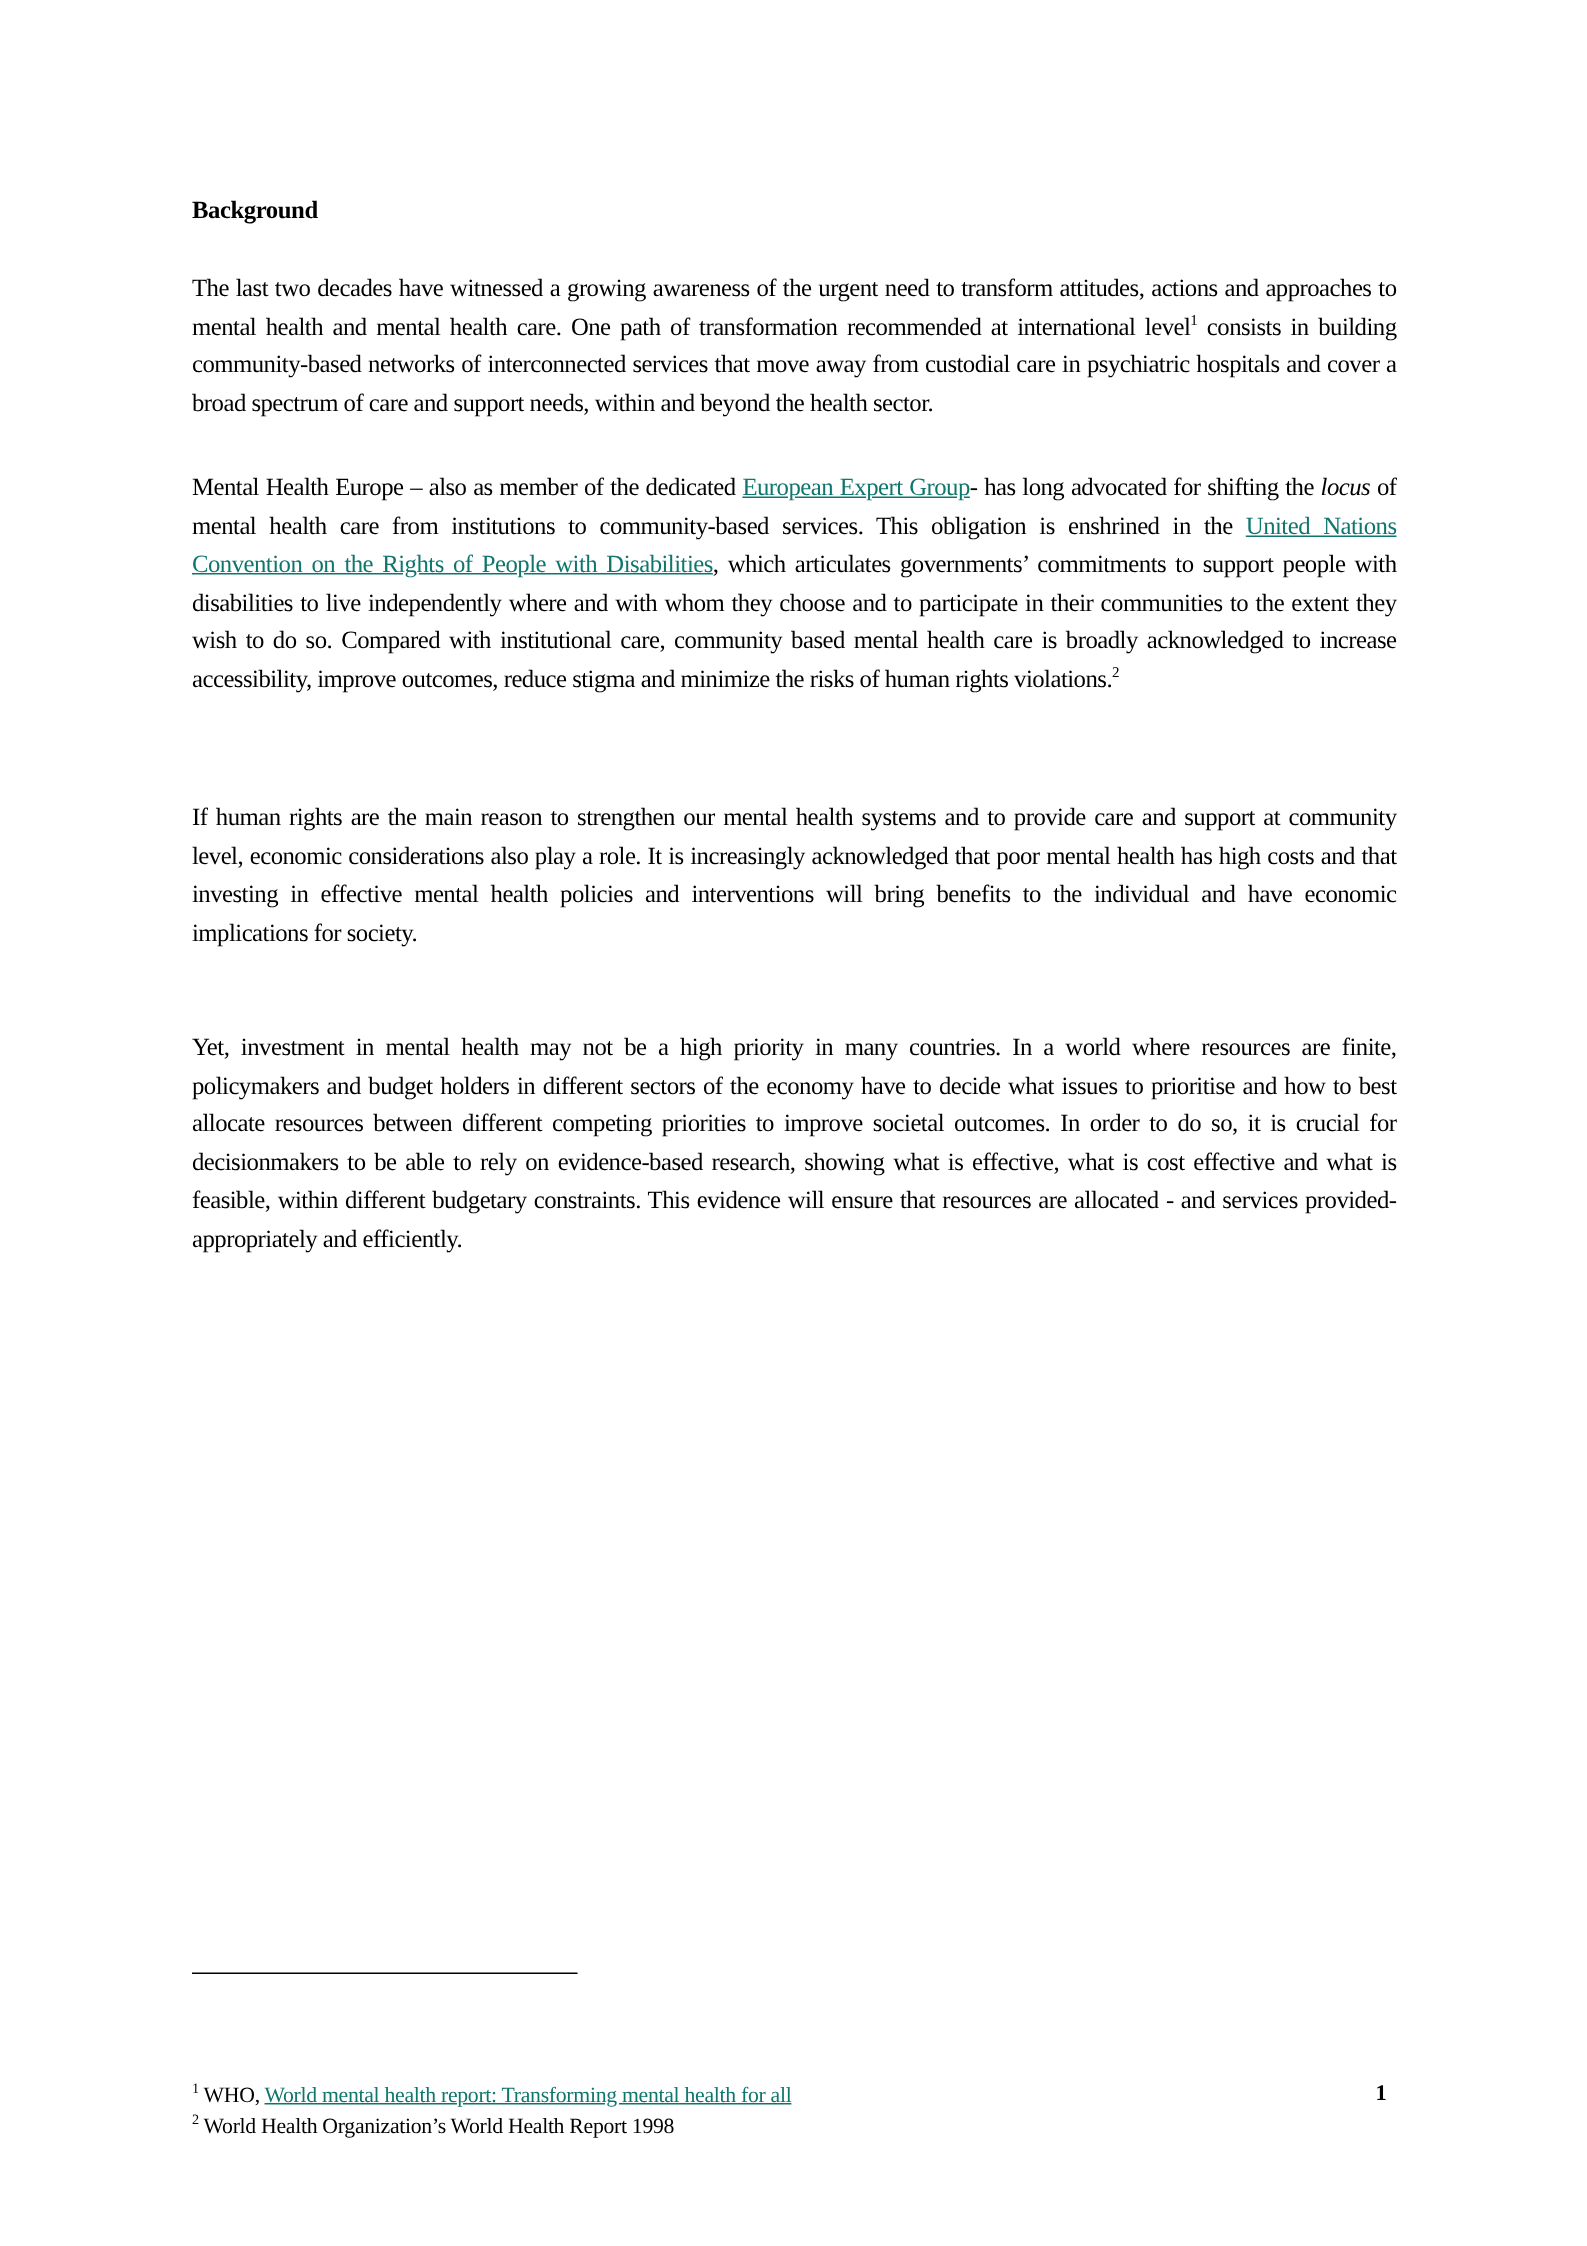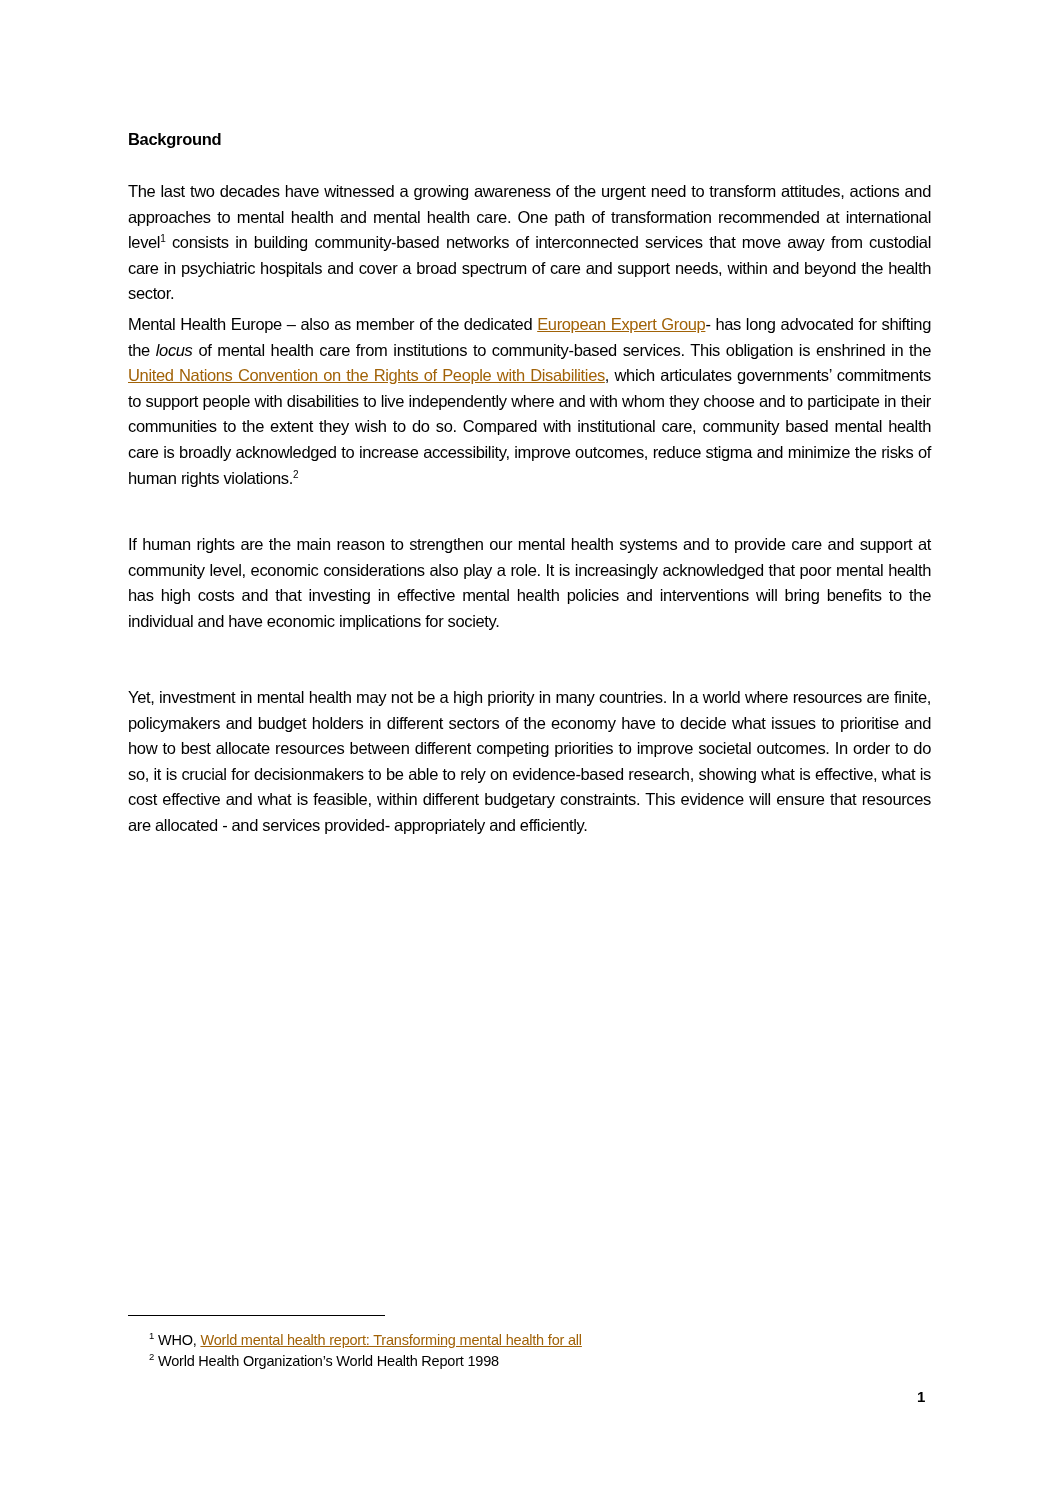--- a/index.html
+++ b/index.html
@@ -1,32 +1,32 @@
 <!DOCTYPE html>
 <html><head>
 <meta charset="utf-8">
 <style>
   html, body { margin: 0; padding: 0; background: #ffffff; }
   body { width: 1058px; height: 1497px; position: relative; overflow: hidden;
     font-family: "Liberation Sans", sans-serif; color: #000; }
-  .page { position: absolute; left: 0; top: 0; width: 1058px; height: 1497px; }
+  .page { position: absolute; left: 0; top: 0; width: 1058px; height: 1497px; font-family: Liberation Serif, serif; }
   .heading { position: absolute; left: 128px; top: 130px; font-weight: bold;
     font-size: 16.5px; letter-spacing: -0.3px; }
   .para { position: absolute; left: 128px; width: 803px; font-size: 16.5px;
     line-height: 25.6px; text-align: justify; letter-spacing: -0.35px; }
   .p1 { top: 179px; }
   .p2 { top: 312px; }
   .p3 { top: 532px; }
   .p4 { top: 685px; }
-  .link { color: #a16207; text-decoration: underline; }
+  .link { color: #0f766e; text-decoration: underline; }
   sup { font-size: 10px; line-height: 0; vertical-align: super; }
   .fn-rule { position: absolute; left: 128px; top: 1315px; width: 257px; height: 1px;
     background: #000; }
-  .footnotes { position: absolute; left: 128px; top: 1330px; font-size: 14.5px;
-    line-height: 21px; letter-spacing: -0.2px; margin-left: 21px; }
+  .footnotes { position: absolute; left: 128px; top: 1387px; font-size: 14.5px;
+    line-height: 21px; letter-spacing: -0.2px; }
   .fn-num { font-size: 9.5px; vertical-align: super; line-height: 0; }
   .page-number { position: absolute; left: 917px; top: 1388px; font-size: 15px; font-weight: bold; }
 </style>
 </head>
 <body>
 
 <div class="page">
   <div class="heading">Background</div>
 
   <p class="para p1" style="margin:0"><span>The last two decades have witnessed a growing awareness of the urgent need to transform attitudes, actions and approaches to mental health and mental health care. One path of transformation recommended at international level</span><sup>1</sup><span> consists in building community-based networks of interconnected services that move away from custodial care in psychiatric hospitals and cover a broad spectrum of care and support needs, within and beyond the health sector.</span></p>

